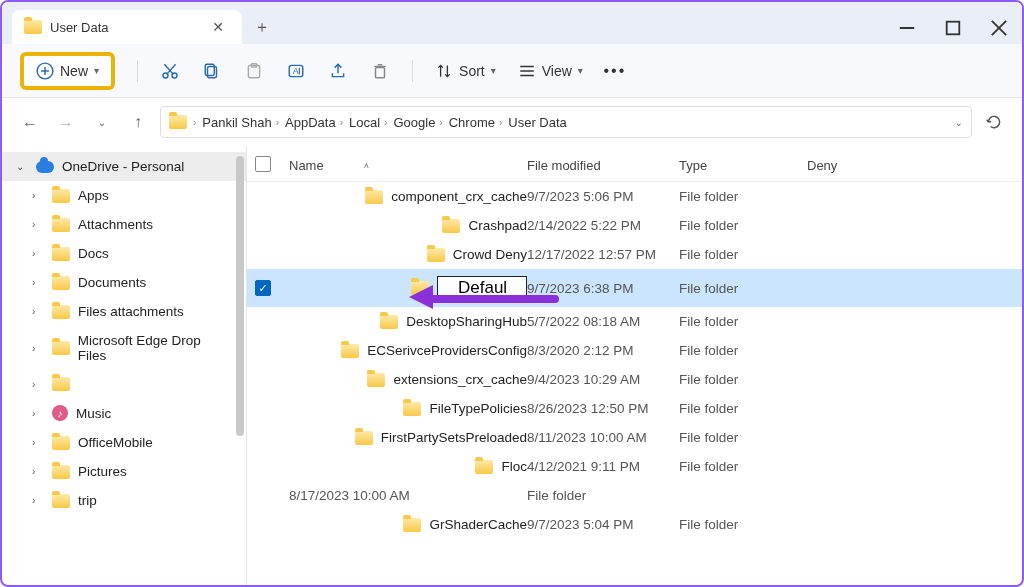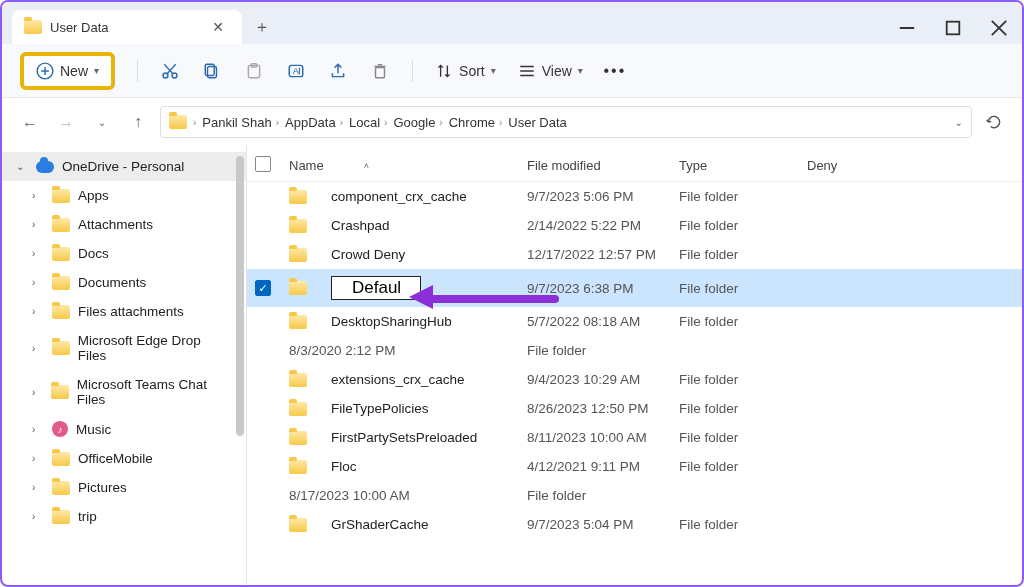--- a/index.html
+++ b/index.html
@@ -37,21 +37,21 @@
 
 .content { flex: 1; overflow: hidden; }
 .cols { display: grid; grid-template-columns: 34px 238px 152px 128px 80px; align-items: center; padding: 10px 8px 6px 8px; border-bottom: 1px solid #eee; font-size: 13px; color: #444; }
 .col-name { display: flex; align-items: center; gap: 40px; }
 .sort-ind { font-size: 9px; color: #666; }
 .rows { }
 .row { display: grid; grid-template-columns: 34px 238px 152px 128px 80px; align-items: center; padding: 7px 8px; font-size: 13.5px; color: #222; }
 .row.selected { background: #cce5ff; }
 .check { width: 16px; height: 16px; border: 1px solid #888; border-radius: 2px; display: inline-flex; align-items: center; justify-content: center; }
 .check.on { background: #0067c0; border-color: #0067c0; color: #fff; font-size: 11px; }
-.fname { display: flex; align-items: center; gap: 24px; }
+.fname { display: flex; align-items: center; gap: 8px; justify-content: flex-end; }
 .rename-input { border: 1px solid #222; padding: 1px 20px; font-size: 17px; width: 90px; background: #fff; }
 .cell-muted { color: #555; }
 
 .folder-ico { width: 18px; height: 14px; background: linear-gradient(#ffe9a8,#f7c948); border-radius: 2px; position: relative; display: inline-block; }
 .folder-ico::before { content:""; position:absolute; top:-3px; left:0; width:8px; height:4px; background:#f7c948; border-radius: 2px 2px 0 0; }
 .cloud-ico { width: 18px; height: 12px; background:#2a7ee0; border-radius: 6px; position:relative; display:inline-block; }
 .cloud-ico::before { content:""; position:absolute; top:-4px; left:4px; width:8px; height:8px; background:#2a7ee0; border-radius:50%; }
 .music-ico { width:16px; height:16px; background:#e05a8a; border-radius:50%; display:inline-flex; align-items:center; justify-content:center; color:#fff; font-size:10px; }
 
 .arrow-annot { position: absolute; left: 407px; top: 281px; width: 150px; height: 28px; pointer-events: none; }
@@ -234,21 +234,20 @@
           <span>Files attachments</span>
         </div>
         <div class="side-item child">
           <span class="chevron">›</span>
           <span class="folder-ico"></span>
           <span>Microsoft Edge Drop Files</span>
         </div>
         <div class="side-item child">
           <span class="chevron">›</span>
           <span class="folder-ico"></span>
-          <span>Microsoft Teams Chat Files</span>
         </div>
         <div class="side-item child">
           <span class="chevron">›</span>
           <span class="music-ico">♪</span>
           <span>Music</span>
         </div>
         <div class="side-item child">
           <span class="chevron">›</span>
           <span class="folder-ico"></span>
           <span>OfficeMobile</span>
@@ -324,20 +323,24 @@
           <span class="fname">
             <span class="folder-ico"></span>
             <span>DesktopSharingHub</span>
           </span>
           <span class="cell-muted">5/7/2022 08:18 AM</span>
           <span class="cell-muted">File folder</span>
           <span></span>
         </div>
         <div class="row">
           <span><span></span></span>
+          <span class="fname">
+            <span class="folder-ico"></span>
+            <span>ECSerivceProvidersConfig</span>
+          </span>
           <span class="cell-muted">8/3/2020 2:12 PM</span>
           <span class="cell-muted">File folder</span>
           <span></span>
         </div>
         <div class="row">
           <span><span></span></span>
           <span class="fname">
             <span class="folder-ico"></span>
             <span>extensions_crx_cache</span>
           </span>

